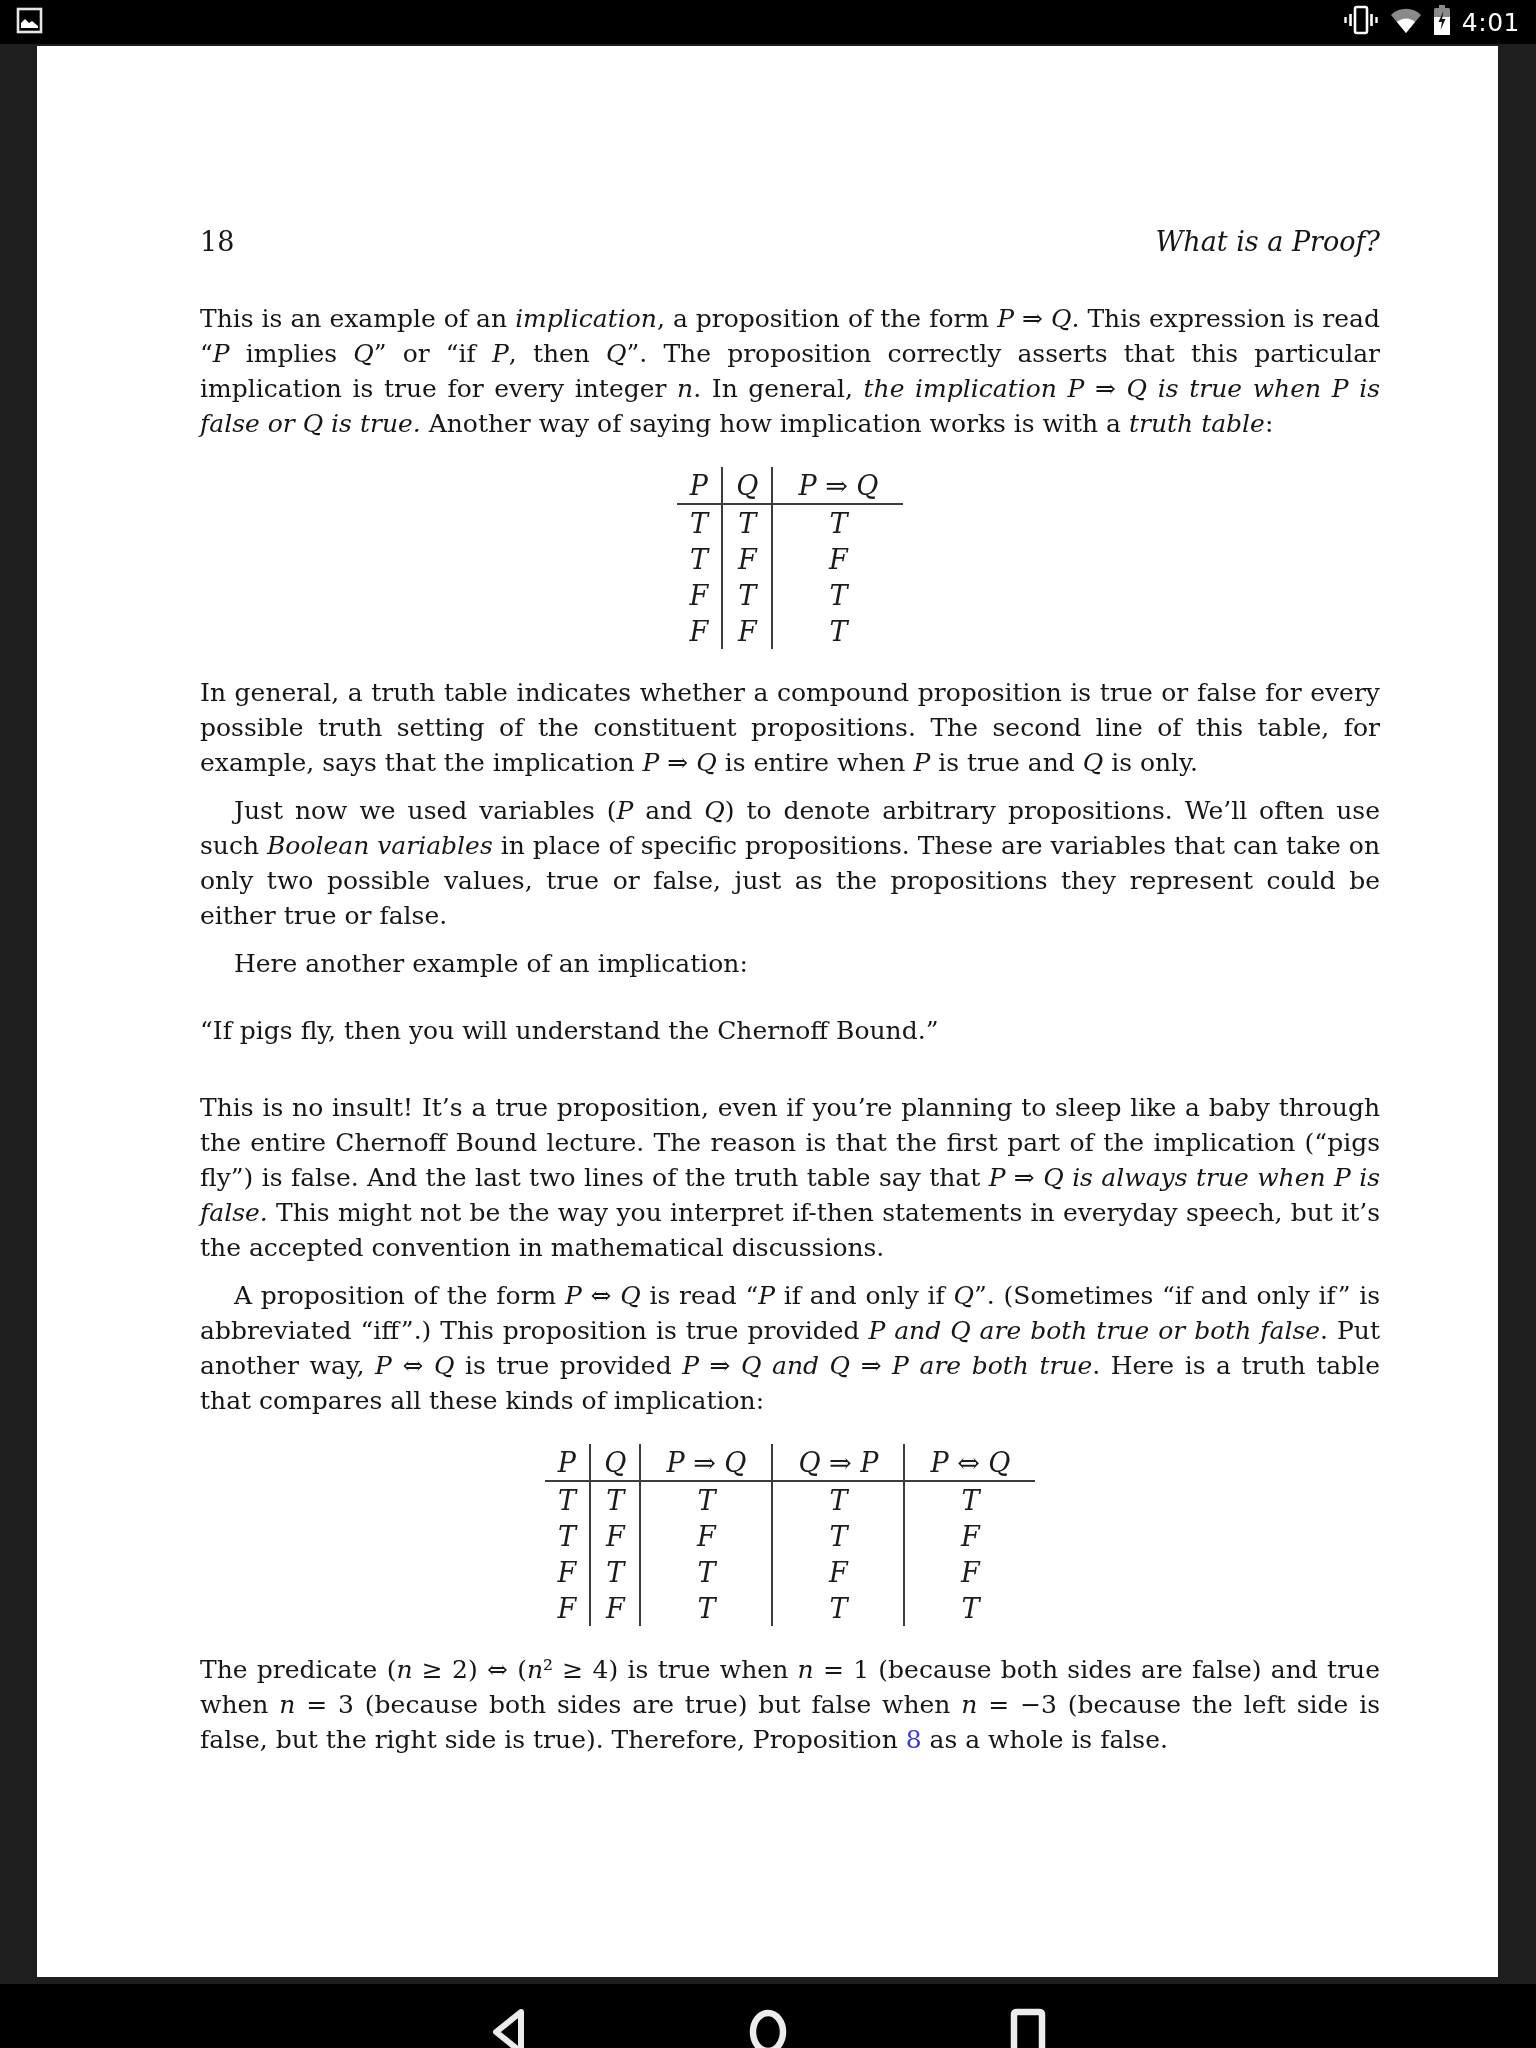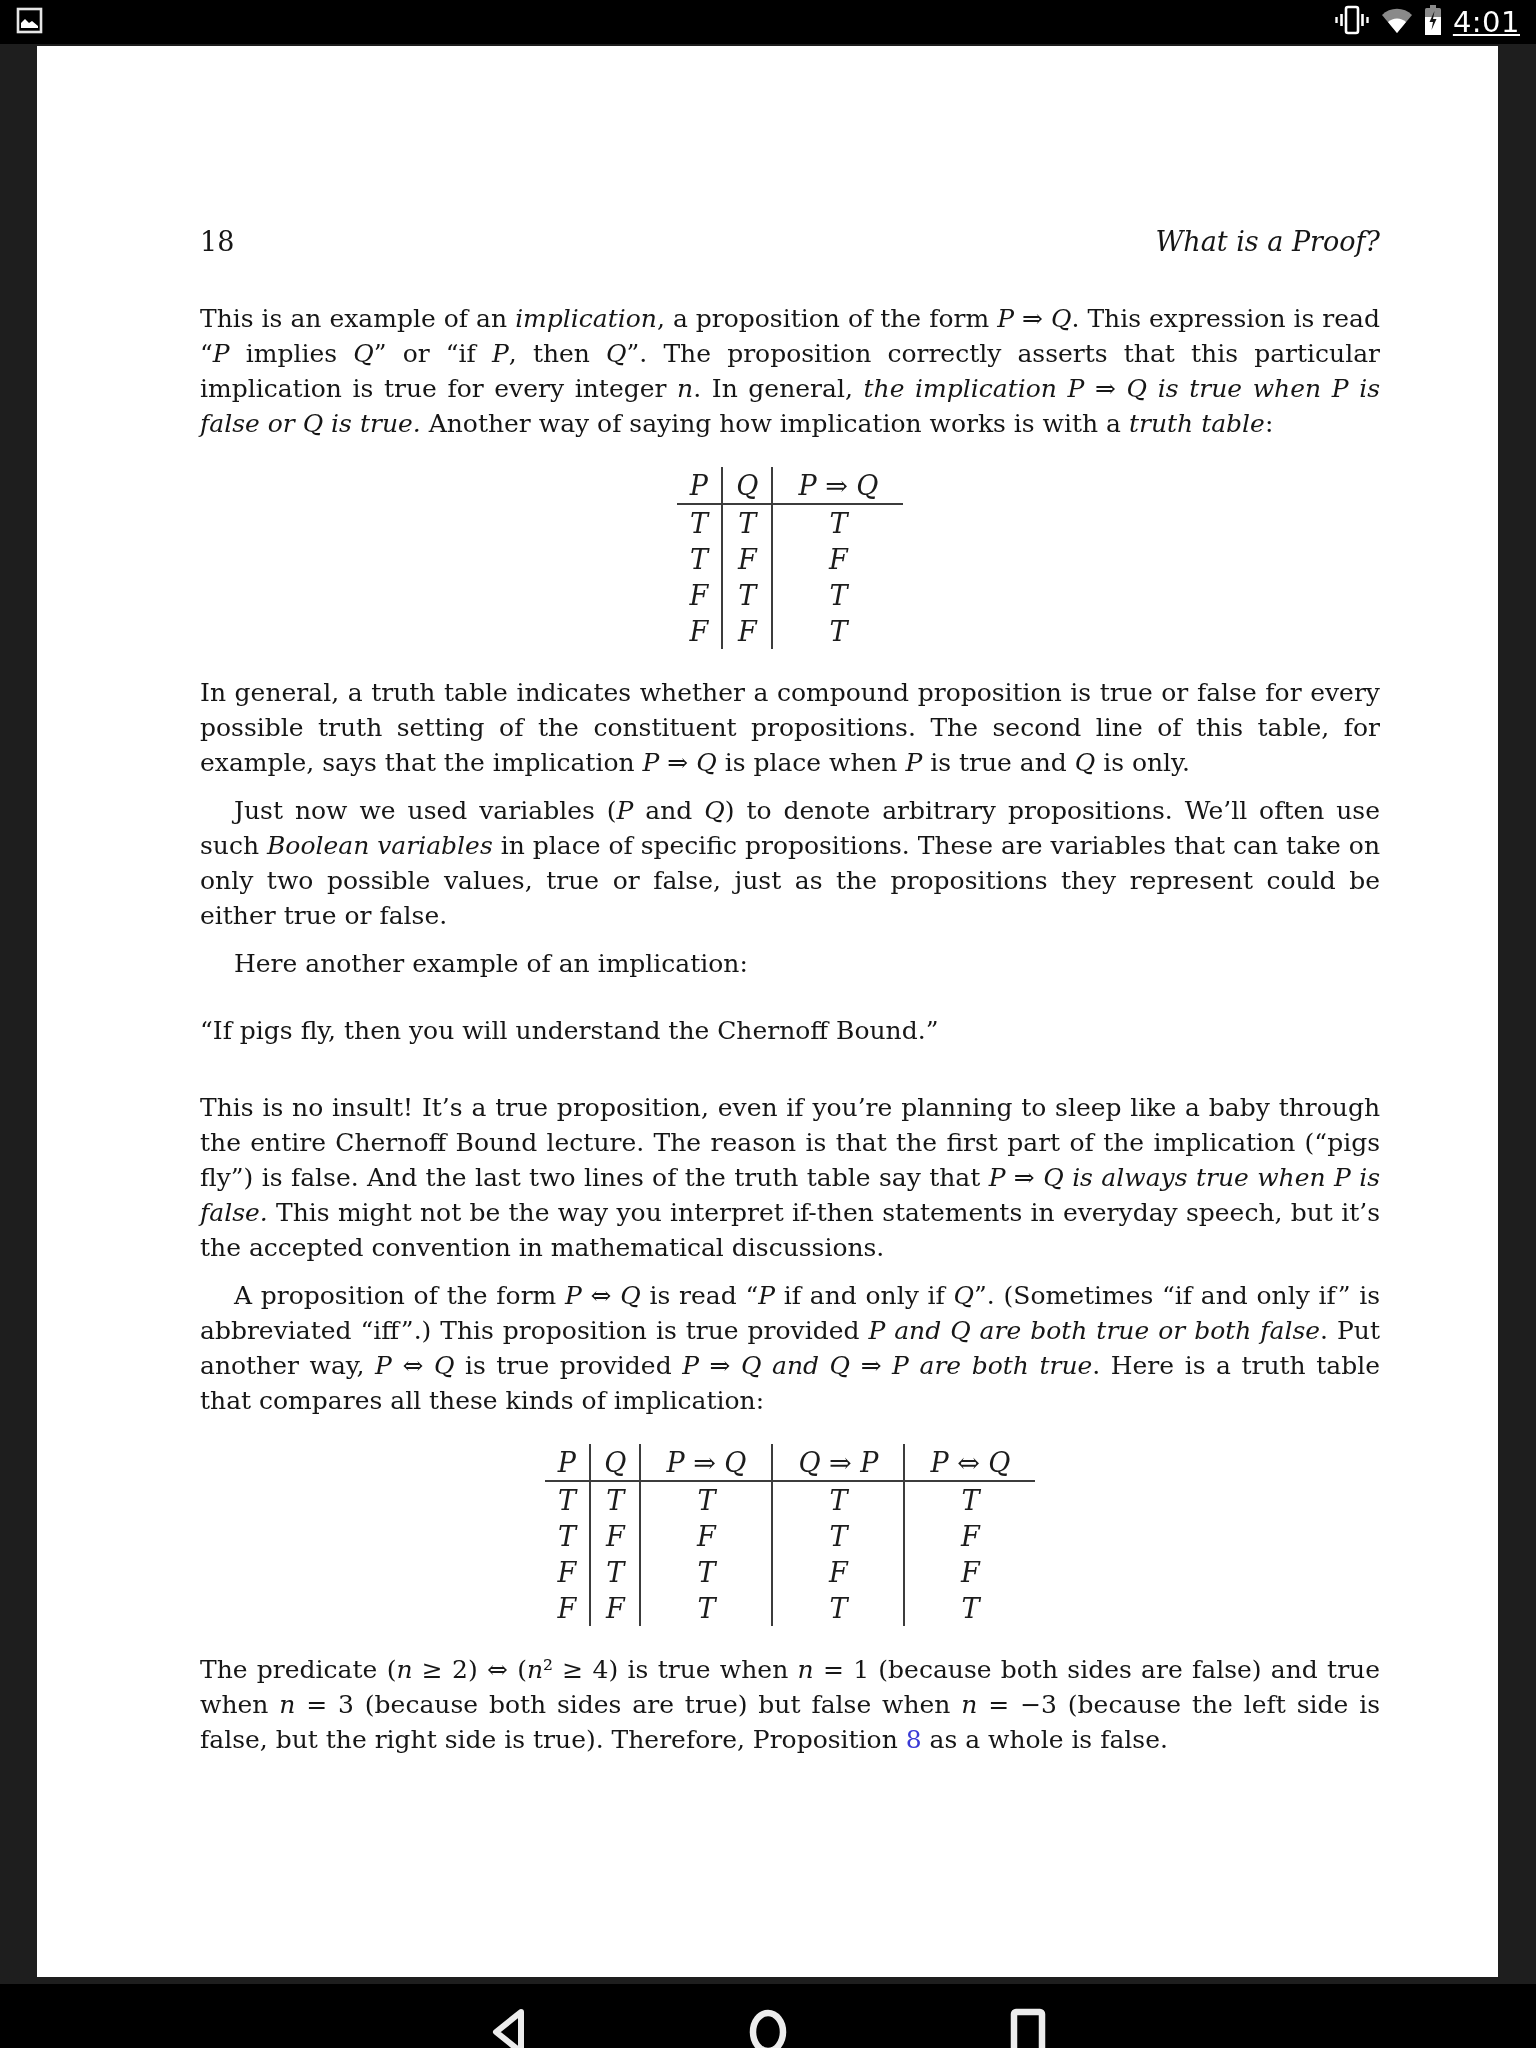--- a/index.html
+++ b/index.html
@@ -9,21 +9,21 @@
     -webkit-font-smoothing:antialiased;
   }
   
   .status-bar{
     height:44px;background:#000;display:flex;align-items:center;
     justify-content:space-between;padding:0 16px;box-sizing:border-box;
   }
   .sb-right{display:flex;align-items:center;gap:11px;}
   .sb-time{
     color:#fff;font-family:"DejaVu Sans","Liberation Sans",sans-serif;
-    font-size:29px;letter-spacing:0.5px;text-decoration:underline;
+    font-size:25px;letter-spacing:0.5px;
   }
   
   .app-area{position:relative;height:1940px;background:#1e1e1e;}
   .doc-page{
     position:absolute;left:37px;right:38px;top:2px;bottom:7px;
     background:#ffffff;color:#161616;overflow:hidden;
     padding:150px 118px 0 163px;box-sizing:border-box;
   }
   .page-header{
     display:flex;justify-content:space-between;align-items:baseline;
@@ -134,21 +134,21 @@
             </tr>
             <tr>
               <td>F</td>
               <td>F</td>
               <td>T</td>
             </tr>
           </tbody>
         </table>
       </div>
 
-    <p><span>In general, a truth table indicates whether a compound proposition is true or false for every possible truth setting of the constituent propositions. The second line of this table, for example, says that the implication </span><span class="mi">P ⇒ Q</span><span> is place when </span><span class="mi">P</span><span> is true and </span><span class="mi">Q</span><span> is only.</span></p>
+    <p><span>In general, a truth table indicates whether a compound proposition is true or false for every possible truth setting of the constituent propositions. The second line of this table, for example, says that the implication </span><span class="mi">P ⇒ Q</span><span> is entire when </span><span class="mi">P</span><span> is true and </span><span class="mi">Q</span><span> is only.</span></p>
 
     <p class="indent"><span>Just now we used variables (</span><span class="mi">P</span><span> and </span><span class="mi">Q</span><span>) to denote arbitrary propositions. We’ll often use such </span><span class="bi">Boolean variables</span><span> in place of specific propositions. These are variables that can take on only two possible values, true or false, just as the propositions they represent could be either true or false.</span></p>
 
     <p class="indent">Here another example of an implication:</p>
 
     <p class="quote-line">“If pigs fly, then you will understand the Chernoff Bound.”</p>
 
     <p class="after-quote"><span>This is no insult!  It’s a true proposition, even if you’re planning to sleep like a baby through the entire Chernoff Bound lecture.  The reason is that the first part of the implication (“pigs fly”) is false.  And the last two lines of the truth table say that </span><span class="mi">P ⇒ Q</span><span> </span><span class="it">is always true when P is false.</span><span> This might not be the way you interpret if-then statements in everyday speech, but it’s the accepted convention in mathematical discussions.</span></p>
 
 

